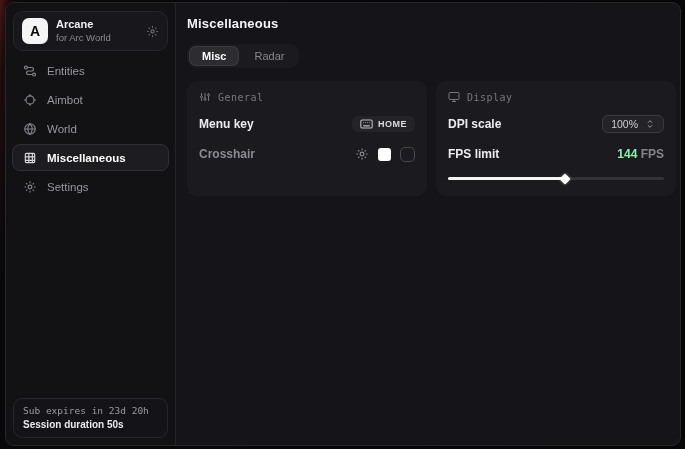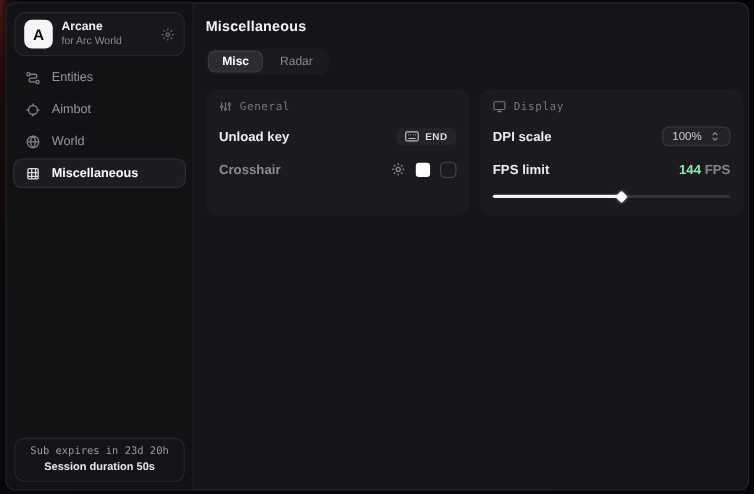--- a/index.html
+++ b/index.html
@@ -23,21 +23,21 @@
   .brand-sub { font-size:9.5px; color:#8b8b92; }
   .brand-gear { margin-left:auto; color:#6e6e76; display:flex; cursor:pointer; }
   .category { padding:10px 13px 5px; font-size:10px; color:#73737b; }
   .nav { padding:0 6px; display:flex; flex-direction:column; gap:2px; }
   .nav-item { height:27px; display:flex; align-items:center; gap:10px; padding:0 10px;
     border:1px solid transparent; border-radius:8px; color:#96969e; font-size:11.5px; cursor:pointer; }
   .nav-item svg { flex:0 0 14px; opacity:.85; }
   .nav-item.active { background:#1c1c21; border-color:#2f2f36; color:#fdfdfd; font-weight:bold; }
   .sb-spacer { flex:1; }
   .status-card { margin:6px 7px 7px; padding:6px 9px 7px; background:#141418;
-    border:1px solid #26262c; border-radius:9px; display:flex; flex-direction:column; gap:3px;text-align:center; }
+    border:1px solid #26262c; border-radius:9px; display:flex; flex-direction:column; gap:3px; }
   .status-line1 { font-family:"DejaVu Sans Mono", monospace; font-size:9.5px; color:#9a9aa0; }
   .status-line2 { font-size:10px; font-weight:bold; color:#e9e9ec; }
 
   
   .main { flex:1; padding:13px 11px; display:flex; flex-direction:column; }
   .page-title { font-size:13px; font-weight:bold; color:#f4f4f6; letter-spacing:.2px; }
   .tabs { margin-top:13px; display:inline-flex; align-self:flex-start; background:#1b1b1f;
     border-radius:9px; padding:2px; gap:2px; }
   .tab { padding:4px 13px; font-size:11px; color:#86868e; border-radius:7px; cursor:pointer; }
   .tab.active { background:#2c2c31; color:#ffffff; font-weight:bold;
@@ -119,20 +119,27 @@
         </svg>
         <span>World</span>
       </div>
       <div class="nav-item active">
         <svg width="14" height="14" viewBox="0 0 24 24" fill="none" stroke="currentColor" stroke-width="2">
           <rect x="4" y="4" width="16" height="16" rx="2"></rect>
             <path d="M4 10h16M4 16h16M10 4v16M16 4v16"></path>
         </svg>
         <span>Miscellaneous</span>
       </div>
+      <div class="nav-item">
+        <svg width="14" height="14" viewBox="0 0 24 24" fill="none" stroke="currentColor" stroke-width="2">
+          <circle cx="12" cy="12" r="3.2"></circle>
+            <path d="M12 2.5v3M12 18.5v3M2.5 12h3M18.5 12h3M5.3 5.3l2.1 2.1M16.6 16.6l2.1 2.1M18.7 5.3l-2.1 2.1M7.4 16.6l-2.1 2.1"></path>
+        </svg>
+        <span>Settings</span>
+      </div>
     </div>
 
     <div class="sb-spacer"></div>
 
     <div class="status-card">
       <span class="status-line1">Sub expires in 23d 20h</span>
       <span class="status-line2">Session duration 50s</span>
     </div>
   </div>
 
@@ -151,32 +158,32 @@
         <div class="card-header">
           <svg width="12" height="12" viewBox="0 0 24 24" fill="none" stroke="currentColor" stroke-width="2">
             <path d="M5 4v6M5 14v6M12 4v10M12 18v2M19 4v2M19 10v10"></path>
             <circle cx="5" cy="12" r="2"></circle>
               <circle cx="12" cy="16" r="2"></circle>
               <circle cx="19" cy="8" r="2"></circle>
           </svg>
           <span>General</span>
         </div>
 
-
-        <div class="row">
-          <span class="row-label">Unload key</span>
+        <div class="row">
+          <span class="row-label">Menu key</span>
           <span class="keychip">
             <svg width="13" height="10" viewBox="0 0 24 18" fill="none" stroke="currentColor" stroke-width="2">
               <rect x="1.5" y="1.5" width="21" height="15" rx="2.5"></rect>
                 <path d="M6 12.5h12"></path>
                 <path d="M5.5 6.5h1M9.5 6.5h1M13.5 6.5h1M17.5 6.5h1"></path>
             </svg>
-            <span>END</span>
-          </span>
-        </div>
+            <span>HOME</span>
+          </span>
+        </div>
+
 
         <div class="row">
           <span class="row-label muted">Crosshair</span>
           <span class="cross-controls">
             <span class="cross-gear">
               <svg width="14" height="14" viewBox="0 0 24 24" fill="none" stroke="currentColor" stroke-width="2">
                 <circle cx="12" cy="12" r="3.2"></circle>
                   <path d="M12 2.5v3M12 18.5v3M2.5 12h3M18.5 12h3M5.3 5.3l2.1 2.1M16.6 16.6l2.1 2.1M18.7 5.3l-2.1 2.1M7.4 16.6l-2.1 2.1"></path>
               </svg>
             </span>

